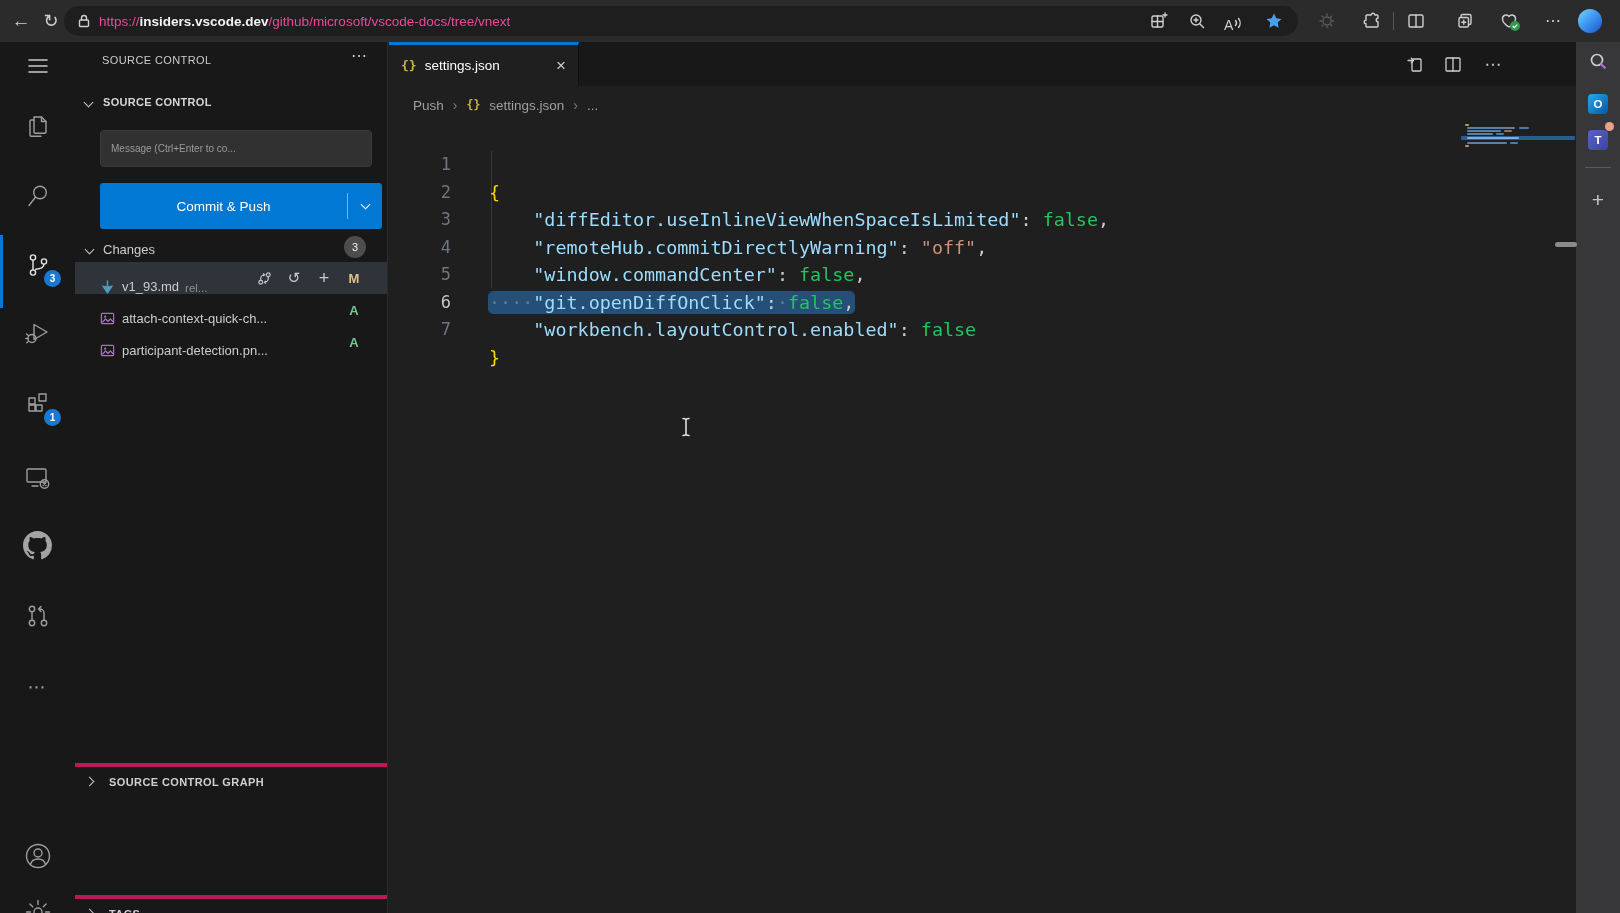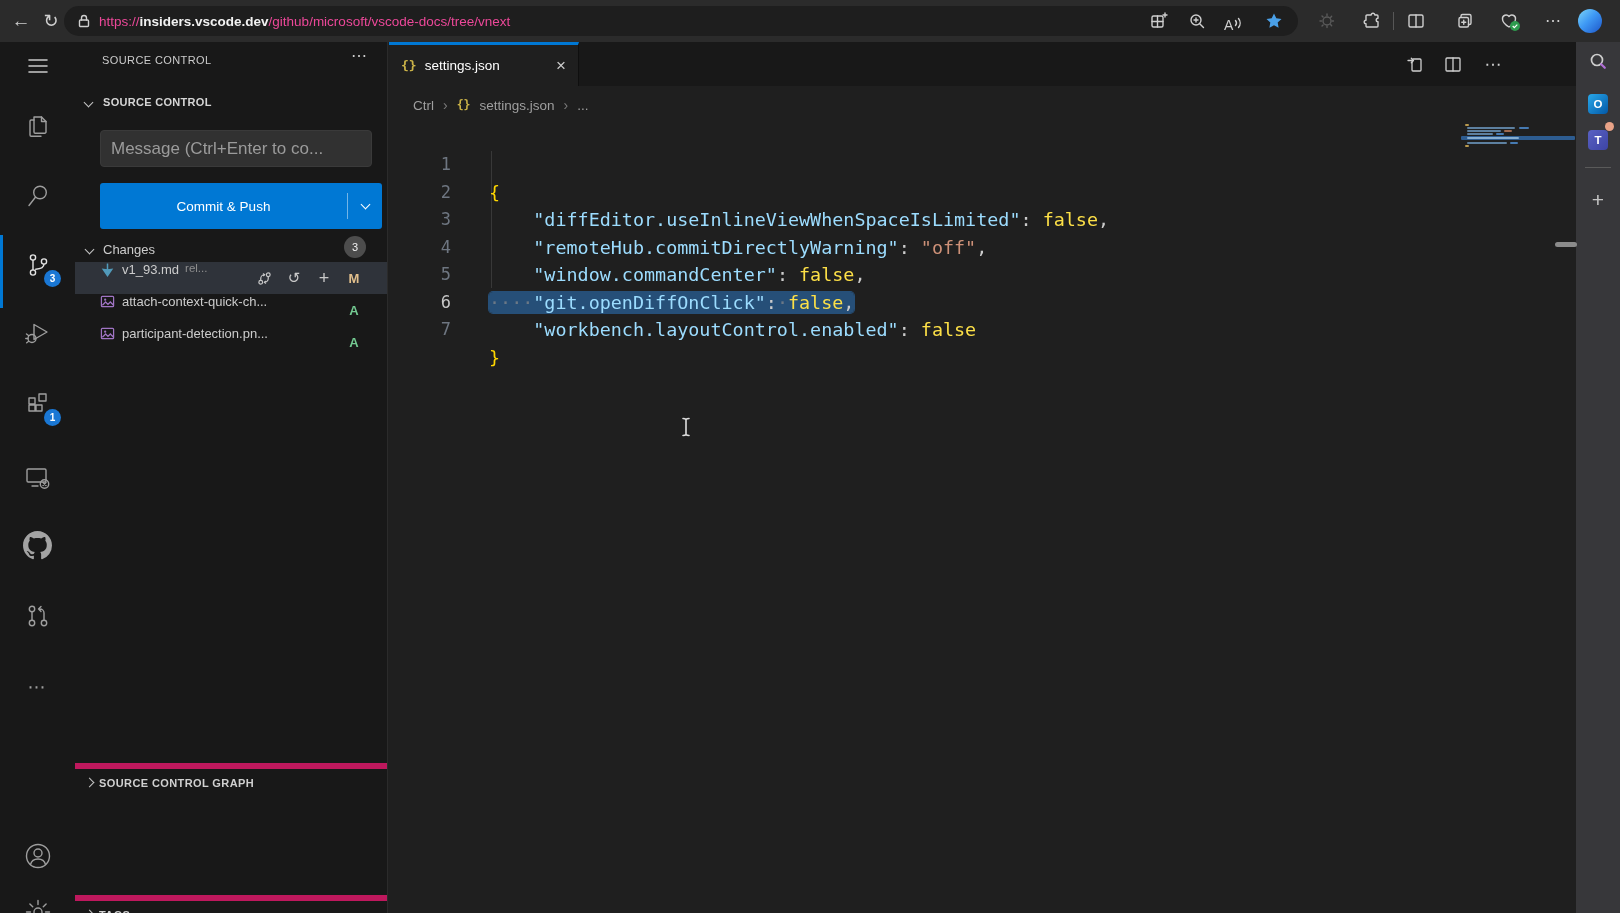--- a/index.html
+++ b/index.html
@@ -34,43 +34,43 @@
   
   .sidebar{position:absolute;left:75px;top:0;width:313px;height:871px;background:#181818;border-right:1px solid #2b2b2b}
   .panel-title{position:absolute;left:27px;top:10px;font-size:11px;color:#cccccc;letter-spacing:.4px;line-height:16px}
   .panel-more{position:absolute;right:20px;top:4px;color:#cccccc;font-size:16px;cursor:pointer}
   .chev{display:inline-block;width:7px;height:7px;border-right:1.6px solid #c5c5c5;border-bottom:1.6px solid #c5c5c5}
   .chev.down{transform:rotate(45deg)}
   .chev.right{transform:rotate(-45deg)}
   .sec-head{position:absolute;left:0;top:48px;width:100%;height:24px;display:flex;align-items:center;gap:11px;padding-left:10px;cursor:pointer}
   .sec-head b{font-size:11px;color:#d6d6d6;letter-spacing:.3px}
   .msg-input{position:absolute;left:25px;top:88px;width:272px;height:37px;background:#313131;border:1px solid #3a3a3a;
-             border-radius:4px;color:#cccccc;font-size:17px;padding:0 10px;font-family:"Liberation Sans",sans-serif;outline:none}
+             border-radius:4px;color:#cccccc;font-size:10px;padding:0 10px;font-family:"Liberation Sans",sans-serif;outline:none}
   .msg-input::placeholder{color:#9b9b9b}
   .commit-btn{position:absolute;left:25px;top:141px;width:282px;height:46px;background:#0078d4;border-radius:3px;
               display:flex;align-items:center;color:#ffffff;cursor:pointer}
   .commit-btn .lbl{flex:1;text-align:center;font-size:13.5px}
   .commit-btn .sep{width:1px;height:26px;background:rgba(255,255,255,.45)}
   .commit-btn .dd{width:34px;display:flex;justify-content:center}
   .commit-btn .chev{border-color:#fff}
   .changes-head{position:absolute;left:0;top:193px;width:100%;height:28px;display:flex;align-items:center;gap:10px;padding-left:11px;cursor:pointer}
   .changes-head span.t{font-size:13px;color:#cccccc}
   .cnt-badge{position:absolute;left:269px;top:194px;width:22px;height:22px;border-radius:50%;background:#4d4d4d;
              color:#f2f2f2;font-size:11px;display:flex;align-items:center;justify-content:center}
-  .scm-row{position:absolute;left:0;width:100%;height:32px;display:flex;align-items:flex-start;padding-left:25px;cursor:pointer}
+  .scm-row{position:absolute;left:0;width:100%;height:32px;display:flex;align-items:flex-end;padding-left:25px;cursor:pointer}
   .scm-row .fname{font-size:13px;color:#cccccc;margin-left:7px;white-space:nowrap}
   .scm-row .fdesc{font-size:11.5px;color:#8f8f8f;margin-left:6px;white-space:nowrap}
   .scm-row.hover{background:#2f333a}
   .row-act{position:absolute;top:0;height:32px;width:22px;display:flex;align-items:center;justify-content:center;
            color:#c8c8c8;font-size:15px;cursor:pointer}
   .fstatus{position:absolute;left:270px;top:0;height:32px;width:18px;display:flex;align-items:center;justify-content:center;
            font-size:13px;font-weight:600}
   .fstatus.mod{color:#e2c08d}.fstatus.add{color:#73c991}
-  .scm-section{position:absolute;left:0;width:100%;height:33px;border-top:6px solid #be185d;display:flex;align-items:center;
-               gap:6px;padding-left:11px;cursor:pointer;background:#181818}
+  .scm-section{position:absolute;left:0;width:100%;height:33px;border-top:4px solid #be185d;display:flex;align-items:center;
+               gap:16px;padding-left:11px;cursor:pointer;background:#181818}
   .scm-section b{font-size:11px;color:#d0d0d0;letter-spacing:.4px}
 
   
   .editor{position:absolute;left:389px;top:0;width:1187px;height:871px;background:#1f1f1f}
   .tabbar{position:absolute;left:0;top:0;width:100%;height:44px;background:#181818}
   .tab{position:absolute;left:0;top:0;width:190px;height:44px;background:#1f1f1f;border-top:3px solid #0078d4;
        border-right:1px solid #0f0f0f;display:flex;align-items:center;padding:0 12px;gap:8px;cursor:pointer}
   .json-ic{color:#cbb348;font-weight:700;font-family:"DejaVu Sans Mono",monospace;font-size:13px}
   .tab .name{font-size:13.5px;color:#ffffff}
   .tab .close{margin-left:auto;color:#cccccc;font-size:17px;line-height:16px;cursor:pointer}
@@ -79,21 +79,21 @@
   .ed-act svg{stroke:#cfcfcf;stroke-width:1.3;fill:none;stroke-linecap:round;stroke-linejoin:round}
   .breadcrumb{position:absolute;left:24px;top:46px;height:34px;display:flex;align-items:center;gap:9px;
               font-size:13.5px;color:#9f9f9f;white-space:nowrap}
   .breadcrumb .sep{color:#7a7a7a;font-size:14px}
   .breadcrumb .json-ic{font-size:11.5px}
   .code-line{position:absolute;left:0;width:100%;height:27.5px;line-height:27.5px;
              font-family:"DejaVu Sans Mono",monospace;font-size:18.4px;white-space:pre}
   .ln{position:absolute;left:0;width:62px;text-align:right;color:#6e7681;font-size:17px}
   .ln.cur{color:#c6c6c6}
   .lc{position:absolute;left:100px}
-  .tok-key{color:#9cdcfe}.tok-pun{color:#cccccc}.tok-kw{color:#fde047}.tok-str{color:#ce9178}
+  .tok-key{color:#9cdcfe}.tok-pun{color:#cccccc}.tok-kw{color:#22c55e}.tok-str{color:#ce9178}
   .tok-brace{color:#ffd700}.tok-ws{color:#6b7886}
   .sel{background:#264f78;border-radius:4px;box-shadow:0 0 0 1px #264f78}
   .indent-guide{position:absolute;left:102px;top:109px;width:1px;height:137px;background:#383838}
   .mm{position:absolute;height:2px;border-radius:1px}
   .scroll-dash{position:absolute;left:1555px;top:200px;width:22px;height:5px;border-radius:2.5px;background:#8b8b8b;z-index:6}
 
   
   .rail{position:absolute;left:1576px;top:0;width:44px;height:871px;background:#37373a}
   .rail-ic{position:absolute;left:0;width:44px;display:flex;justify-content:center;cursor:pointer}
   .sq-app{width:20px;height:20px;border-radius:4px;color:#fff;font-size:11.5px;font-weight:700;
@@ -338,21 +338,21 @@
     </span>
     <span class="ed-act" style="left:1052px">
       <svg width="20" height="20" viewBox="0 0 20 20">
           <rect x="3" y="4" width="14" height="13" rx="1"></rect>
           <path d="M10 4v13"></path>
         </svg>
     </span>
     <span class="ed-act" style="left:1092px">⋯</span>
 
     <div class="breadcrumb">
-      <span>Ctrl</span>
+      <span>Push</span>
       <span class="sep">›</span>
       <span class="json-ic">{}</span>
       <span>settings.json</span>
       <span class="sep">›</span>
       <span>...</span>
     </div>
 
     <div class="indent-guide"></div>
 
     <div class="code-line" style="top:81.5px">

